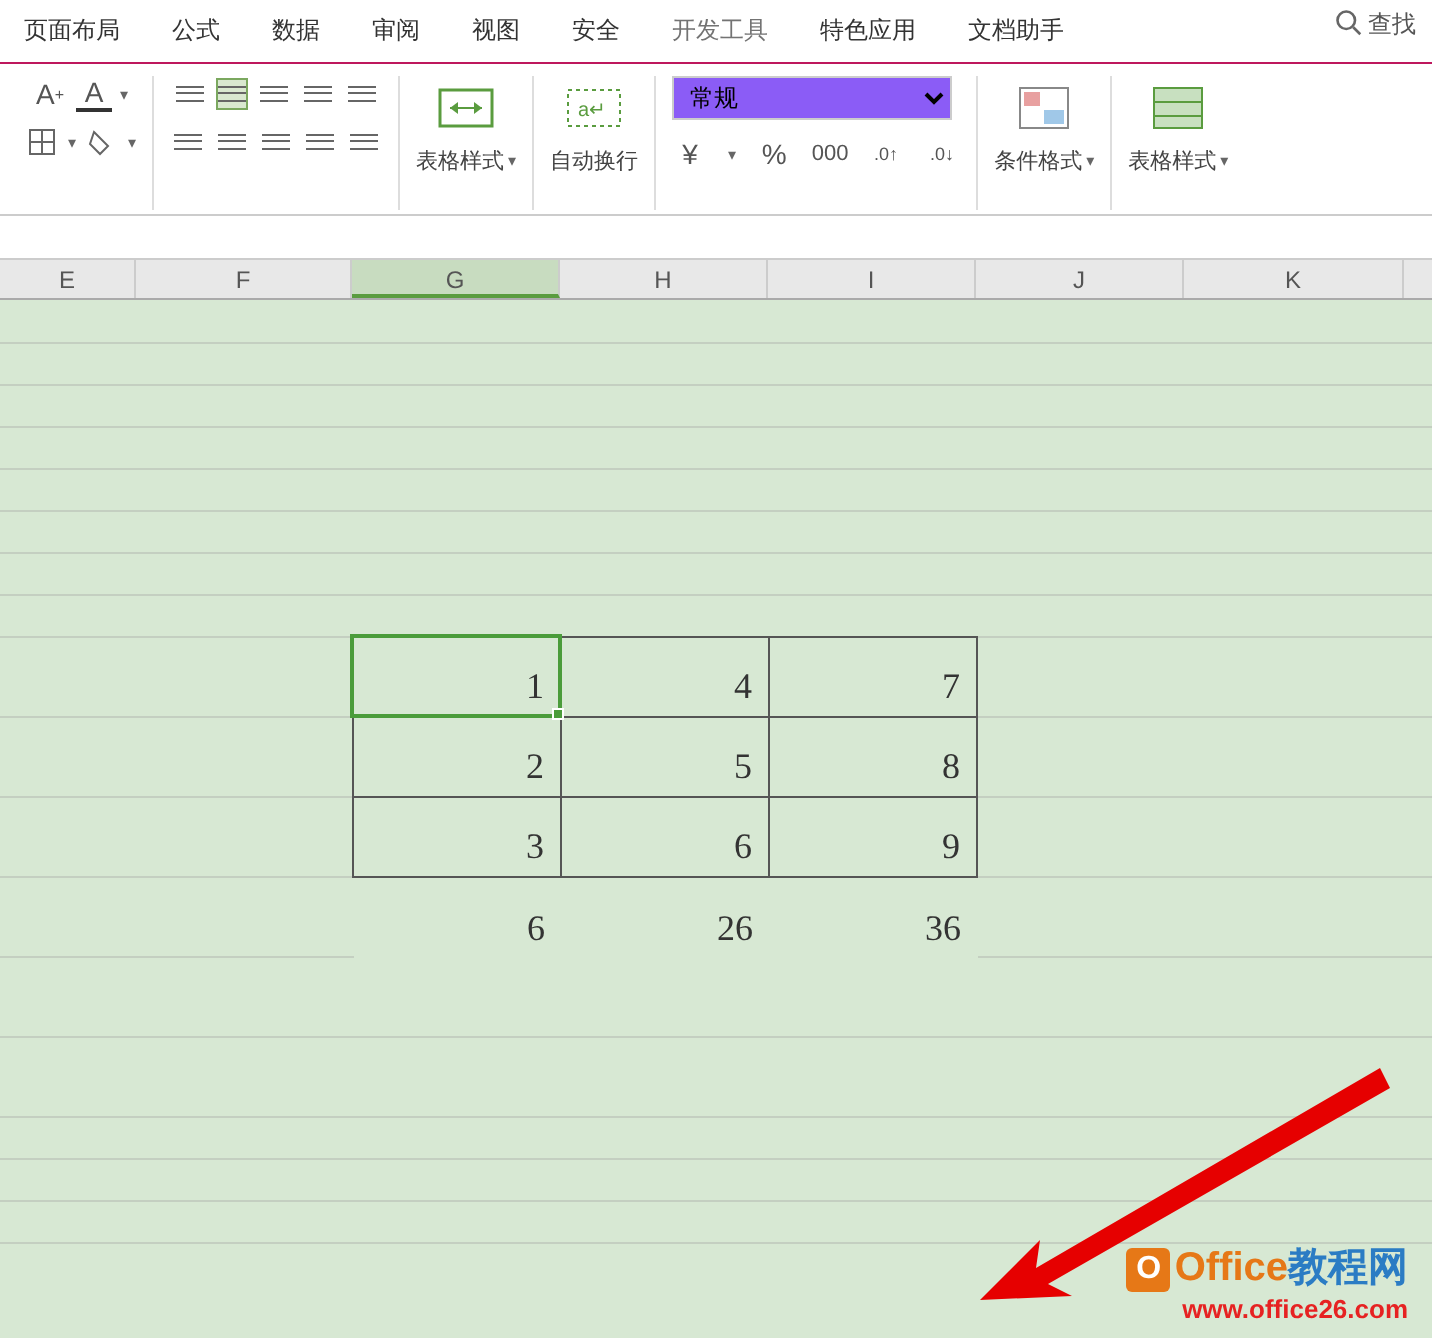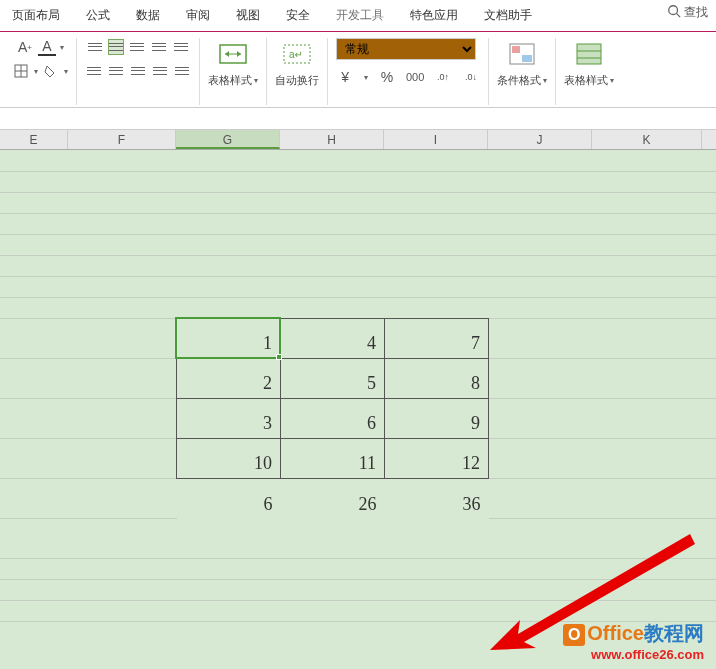--- a/index.html
+++ b/index.html
@@ -11,21 +11,21 @@
     .search-item { display: flex; align-items: flex-start; gap: 3px; margin-left: auto; color: #555; }
     
     .toolbar { display: flex; padding: 6px 4px 2px; border-bottom: 1px solid #ccc; background: #fff; height: 76px; }
     .tool-group { display: flex; flex-direction: column; align-items: center; padding: 0 8px; border-right: 1px solid #ddd; justify-content: flex-start; }
     .tool-group:last-child { border-right: none; }
     .tool-row { display: flex; gap: 4px; align-items: center; }
     .tool-icon { width: 18px; height: 18px; display: flex; align-items: center; justify-content: center; font-size: 14px; color: #555; cursor: pointer; }
     .tool-icon-lg { width: 32px; height: 32px; font-size: 22px; color: #555; display: flex; align-items: center; justify-content: center; }
     .tool-label { font-size: 11px; color: #444; margin-top: 3px; display: flex; align-items: center; gap: 2px; }
     .dropdown-arrow { font-size: 8px; color: #666; }
-    .format-select { width: 140px; height: 22px; font-size: 12px; border: 1px solid #ccc; padding: 0 4px; background: #a16207; }
+    .format-select { width: 140px; height: 22px; font-size: 12px; border: 1px solid #ccc; padding: 0 4px; background: #8b5cf6; }
     .align-btn { width: 16px; height: 16px; border: none; background: none; cursor: pointer; position: relative; }
     .align-btn.sel { background: #d9e8d0; border: 1px solid #7ba85f; }
     
     .formula-bar { height: 22px; border-bottom: 1px solid #ccc; }
     
     .sheet-area { position: relative; background: #d7e8d3; height: 540px; }
     .col-headers { display: flex; background: #e8e8e8; border-bottom: 1px solid #aaa; height: 20px; font-size: 12px; color: #555; }
     .col-header { border-right: 1px solid #ccc; text-align: center; line-height: 20px; background: #e8e8e8; }
     .col-header.sel { background: #c8dcc0; border-bottom: 2px solid #5a9c3f; }
     .ch-e { width: 68px; }
@@ -283,25 +283,20 @@
       <tr>
         <td>2</td>
         <td>5</td>
         <td>8</td>
       </tr>
       <tr>
         <td>3</td>
         <td>6</td>
         <td>9</td>
       </tr>
-      <tr>
-        <td>10</td>
-        <td>11</td>
-        <td>12</td>
-      </tr>
       <tr class="sums">
         <td>6</td>
         <td>26</td>
         <td>36</td>
       </tr>
     </tbody>
       </table>
 
     <div class="active-cell">
       <div class="fill-handle"></div>

